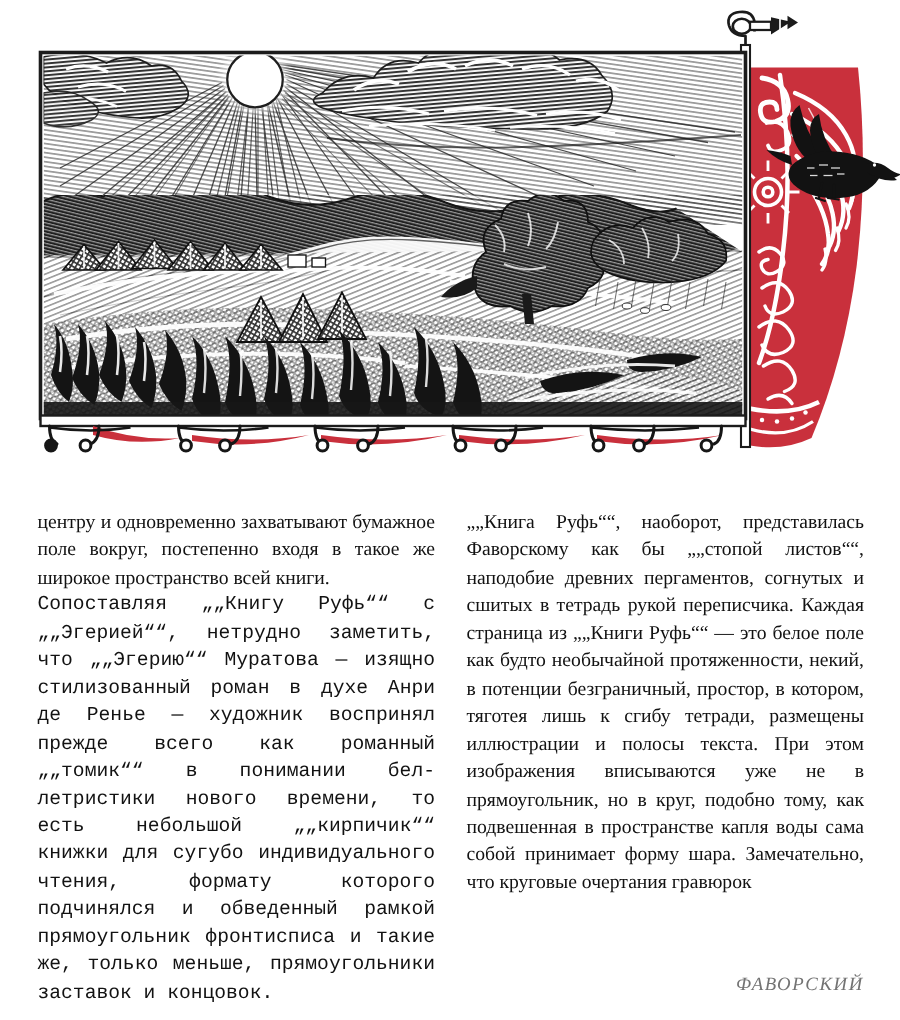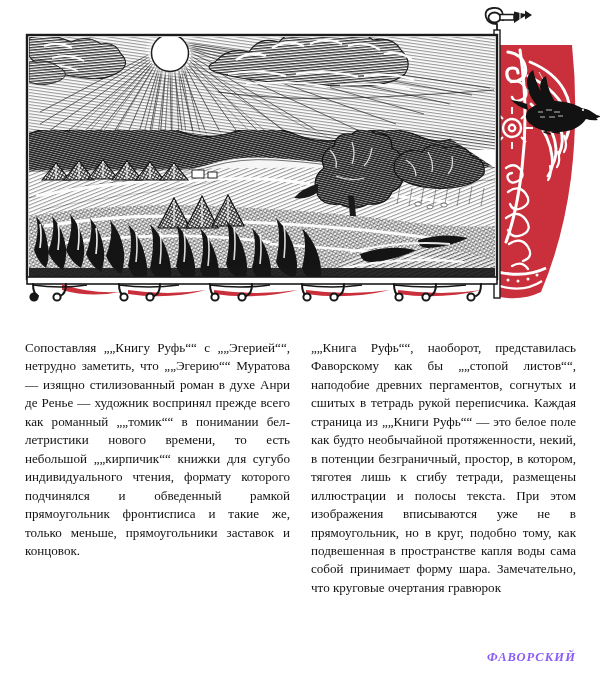--- a/index.html
+++ b/index.html
@@ -49,24 +49,24 @@
   
   #page-footer {
     position: absolute;
     left: 25px;
     top: 647px;
     width: 551px;
     text-align: right;
   }
   #page-footer .sig {
     font-style: italic;
-    font-weight: bold;
+    font-weight: normal;
     font-size: 12.5px;
     letter-spacing: 1.1px;
-    color: #8b5cf6;
+    color: #737373;
   }
 </style>
 </head>
 <body>
 
 <div id="illustration">
   <svg width="600" height="320" viewBox="0 0 600 320" xmlns="http://www.w3.org/2000/svg">
     <defs>
 
       <pattern id="hatchSky" width="3" height="3" patternUnits="userSpaceOnUse" patternTransform="rotate(8)">
@@ -524,20 +524,21 @@
         <path d="M210 285 q30 4 60 0"></path>
         <path d="M302 285 q30 4 60 0"></path>
         <path d="M394 285 q36 4 72 0"></path>
       </g>
     </g>
   </svg>
 </div>
 
 <div id="text-body">
   <div class="text-column">
+    <p class="para">центру и одновременно захватывают бумажное поле вокруг, постепенно входя в такое же широкое простран­ство всей книги.</p>
     <p class="para">Сопоставляя „„Книгу Руфь““ с „„Эге­рией““, нетрудно заметить, что „„Эге­рию““ Муратова — изящно стилизо­ванный роман в духе Анри де Ренье — художник воспринял прежде всего как романный „„томик““ в понимании бел­летристики нового времени, то есть небольшой „„кирпичик““ книжки для сугубо индивидуального чтения, фор­мату которого подчинялся и обведен­ный рамкой прямоугольник фронти­списа и такие же, только меньше, прямоугольники заставок и концовок.</p>
   </div>
   <div class="text-column">
     <p class="para">„„Книга Руфь““, наоборот, предста­вилась Фаворскому как бы „„стопой листов““, наподобие древних перга­ментов, согнутых и сшитых в тетрадь рукой переписчика. Каждая страница из „„Книги Руфь““ — это белое поле как будто необычайной протяжен­ности, некий, в потенции безгранич­ный, простор, в котором, тяготея лишь к сгибу тетради, размещены иллюстрации и полосы текста. При этом изображения вписываются уже не в прямоугольник, но в круг, по­добно тому, как подвешенная в про­странстве капля воды сама собой принимает форму шара. Замечатель­но, что круговые очертания гравюрок</p>
   </div>
 </div>
 
 <div id="page-footer">
   <span class="sig">ФАВОРСКИЙ</span>
 </div>

